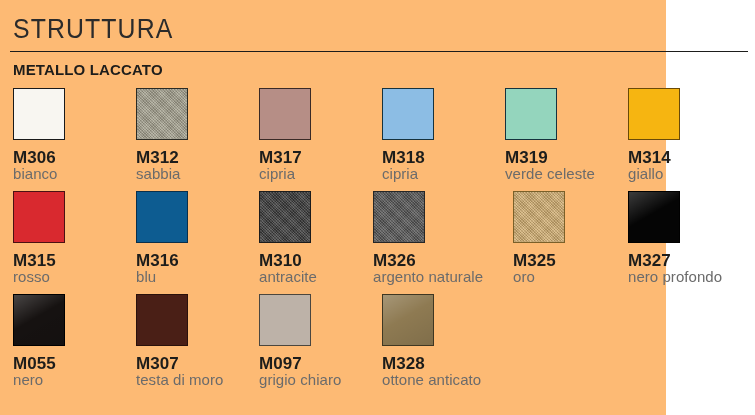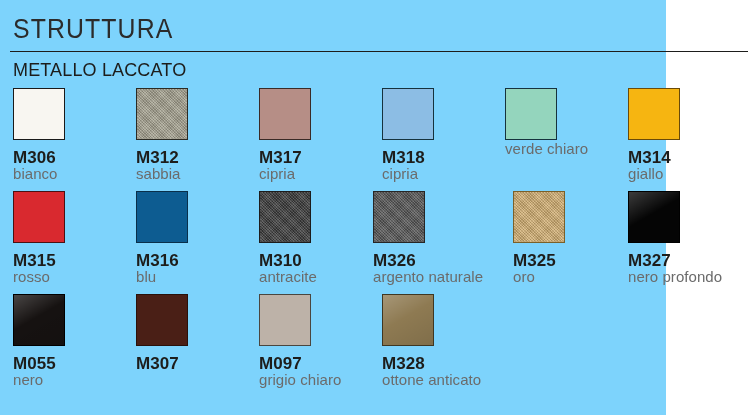--- a/index.html
+++ b/index.html
@@ -12,21 +12,21 @@
     height: 415px;
     overflow: hidden;
     font-family: "Liberation Sans", sans-serif;
     -webkit-font-smoothing: antialiased;
   }
 
   .page {
     position: relative;
     width: 666px;
     height: 415px;
-    background: #7dd3fc;
+    background: #fdba74;
   }
 
   
   .page-title {
     position: absolute;
     left: 13px;
     top: 12px;
     font-family: "Liberation Sans", sans-serif;
     font-size: 27px;
     font-weight: 300;
@@ -44,22 +44,22 @@
     top: 51px;
     width: 738px;
     height: 0;
     border-top: 1.6px solid #1d1d1b;
   }
 
   .section-title {
     position: absolute;
     left: 13px;
     top: 62px;
-    font-size: 18px;
-    font-weight: normal;
+    font-size: 15px;
+    font-weight: bold;
     letter-spacing: 0.15px;
     color: #1d1d1b;
     line-height: 16px;
     white-space: nowrap;
   }
 
   
   .grid {
     position: absolute;
     left: 13px;
@@ -155,21 +155,22 @@
           <div class="code">M317</div>
           <div class="name">cipria</div>
         </div>
         <div class="cell" style="left: 369px;">
           <div class="swatch" style="background: rgb(140, 189, 228); border-color: rgb(22, 50, 61);"></div>
           <div class="code">M318</div>
           <div class="name">cipria</div>
         </div>
         <div class="cell" style="left: 492px;">
           <div class="swatch" style="background: rgb(148, 213, 189); border-color: rgb(22, 50, 61);"></div>
-          <div class="name">verde chiaro</div>
+          <div class="code">M319</div>
+          <div class="name">verde celeste</div>
         </div>
         <div class="cell" style="left: 615px;">
           <div class="swatch" style="background: rgb(246, 181, 17); border-color: rgb(106, 74, 8);"></div>
           <div class="code">M314</div>
           <div class="name">giallo</div>
         </div>
       </div>
       <div class="grid-row">
         <div class="cell" style="left: 0px;">
           <div class="swatch" style="background: rgb(217, 41, 47); border-color: rgb(74, 17, 19);"></div>
@@ -204,20 +205,21 @@
       </div>
       <div class="grid-row">
         <div class="cell" style="left: 0px;">
           <div class="swatch sheen" style="background: rgb(22, 18, 17); border-color: rgb(0, 0, 0);"></div>
           <div class="code">M055</div>
           <div class="name">nero</div>
         </div>
         <div class="cell" style="left: 123px;">
           <div class="swatch" style="background: rgb(74, 31, 22); border-color: rgb(42, 17, 11);"></div>
           <div class="code">M307</div>
+          <div class="name">testa di moro</div>
         </div>
         <div class="cell" style="left: 246px;">
           <div class="swatch" style="background: rgb(189, 178, 168); border-color: rgb(74, 70, 63);"></div>
           <div class="code">M097</div>
           <div class="name">grigio chiaro</div>
         </div>
         <div class="cell" style="left: 369px;">
           <div class="swatch sheen" style="background: rgb(142, 122, 82); border-color: rgb(63, 55, 34);"></div>
           <div class="code">M328</div>
           <div class="name">ottone anticato</div>

